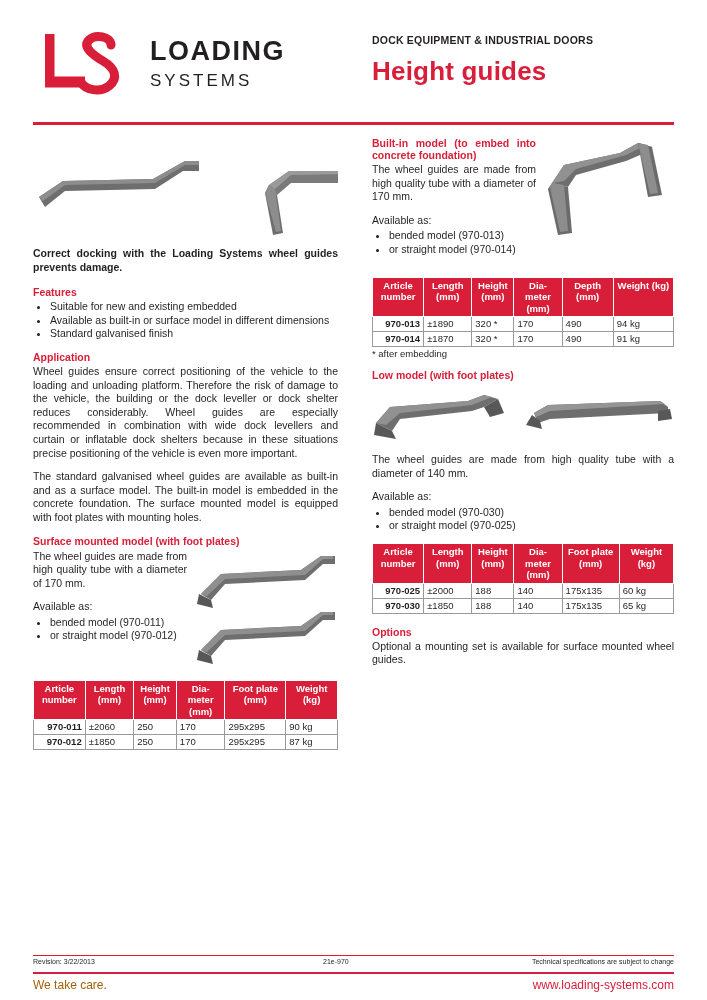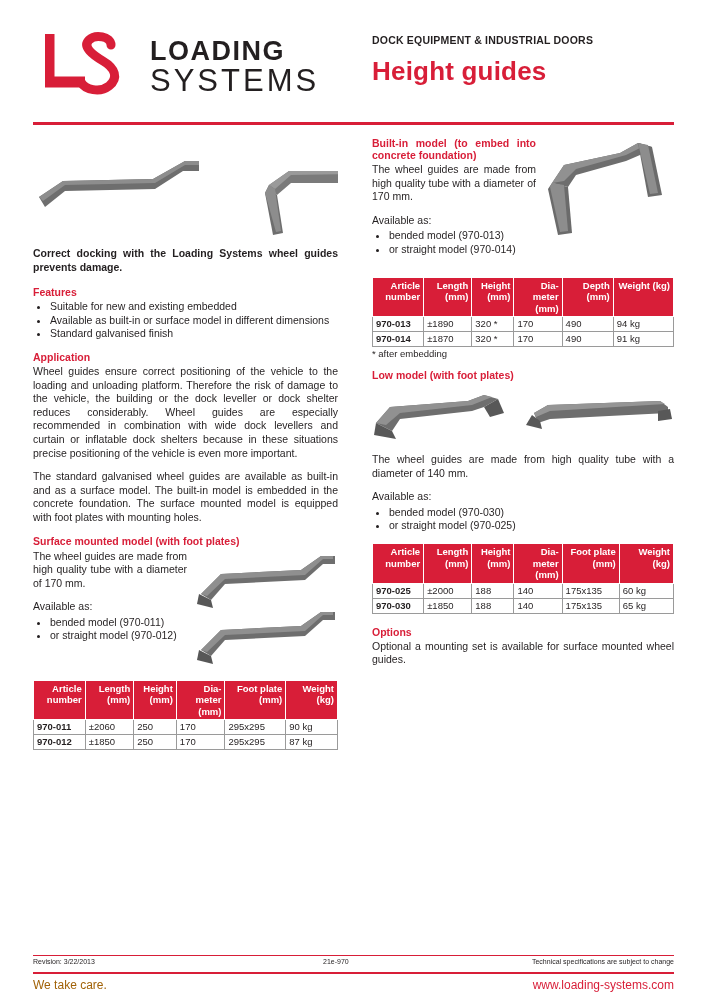--- a/index.html
+++ b/index.html
@@ -48,21 +48,21 @@
     top: 6px;
     color: #231f20;
     letter-spacing: 1.5px;
   }
   .logo-text .l1 {
     font-size: 27px;
     font-weight: bold;
     line-height: 30px;
   }
   .logo-text .l2 {
-    font-size: 31px;
+    font-size: 17px;
     font-weight: normal;
     line-height: 30px;
     letter-spacing: 3px;
   }
   .header-right {
     position: absolute;
     left: 372px;
     top: 34px;
     width: 300px;
   }
@@ -138,33 +138,33 @@
   table.spec {
     border-collapse: collapse;
     font-size: 9.5px;
     width: 100%;
     table-layout: fixed;
   }
   table.spec th {
     background: #d81e38;
     color: #ffffff;
     font-weight: bold;
-    text-align: right;
+    text-align: center;
     padding: 2px 3px;
     border: 1px solid #ffffff;
     vertical-align: top;
     line-height: 11.5px;
   }
   table.spec td {
     border: 1px solid #9a9a9a;
     padding: 1px 3px;
     vertical-align: top;
     line-height: 12px;
   }
-  table.spec td.art { font-weight: bold; }
+  table.spec td.art { font-weight: bold; text-align: right; }
   .footnote {
     font-size: 9.5px;
     margin: 1px 0 10px 0;
   }
 
   
   .rule-bottom {
     position: absolute;
     left: 33px;
     top: 955px;

